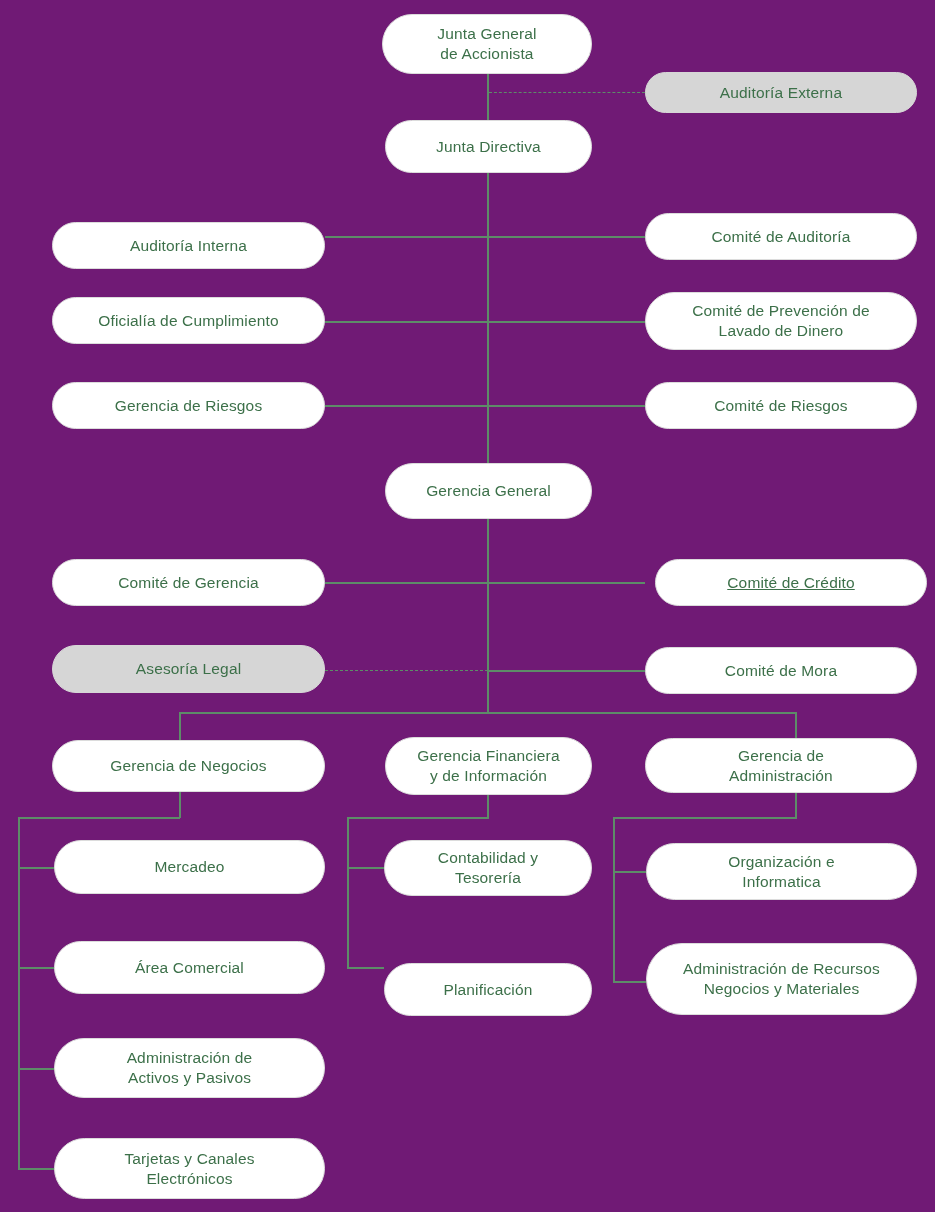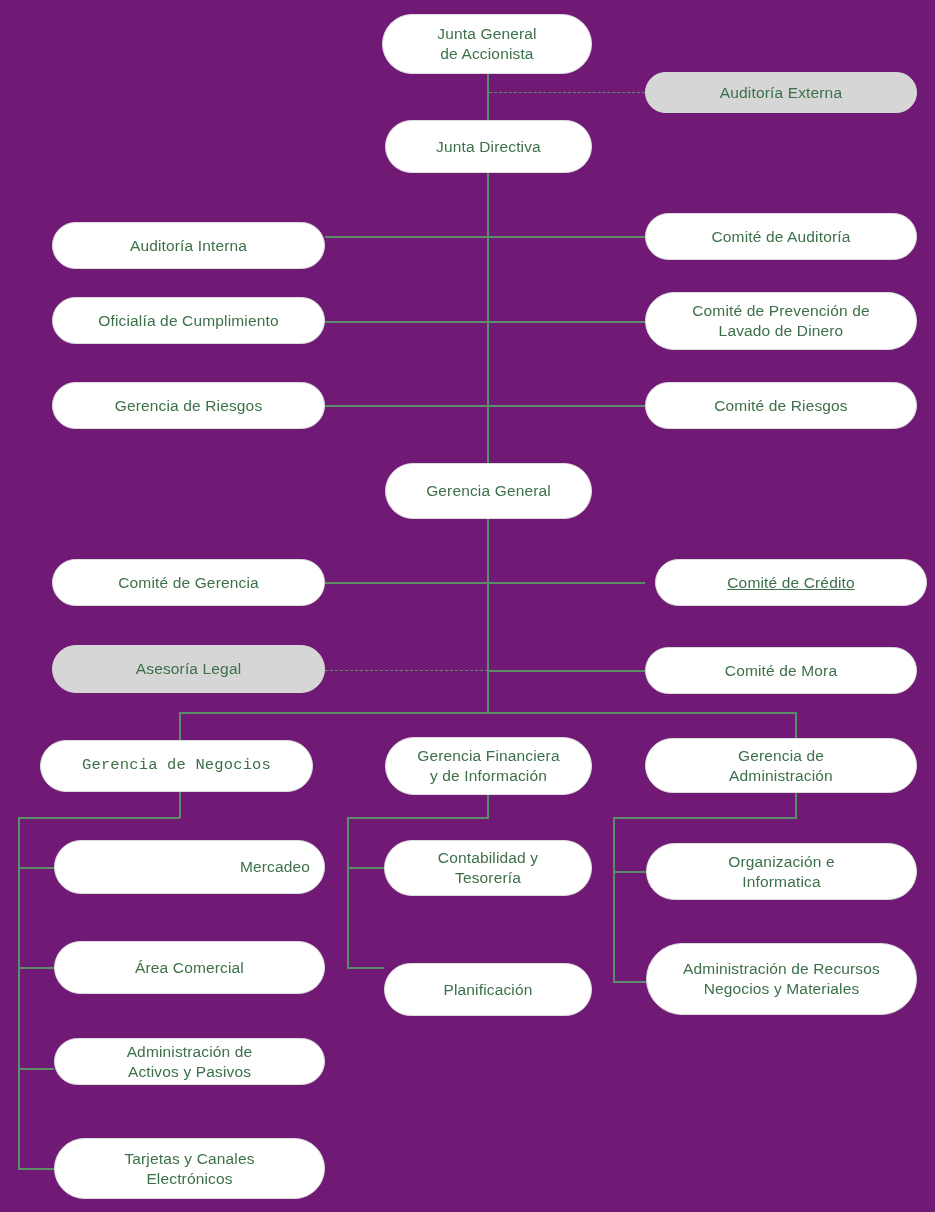--- a/index.html
+++ b/index.html
@@ -155,35 +155,35 @@
   </div>
 
   <div class="node gray" style="left:52px; top:645px; width:273px; height:48px;">
     <span>Asesoría Legal</span>
   </div>
 
   <div class="node" style="left:645px; top:647px; width:272px; height:47px;">
     <span>Comité de Mora</span>
   </div>
 
-  <div class="node" style="left:40px; top:740px; width:273px; height:52px;font-family:Liberation Mono, monospace;">
+  <div class="node" style="left:52px; top:740px; width:273px; height:52px;">
     <span>Gerencia de Negocios</span>
   </div>
 
   <div class="node" style="left:385px; top:737px; width:207px; height:58px;">
     <span>Gerencia Financiera
 y de Información</span>
   </div>
 
   <div class="node" style="left:645px; top:738px; width:272px; height:55px;align-items:center;">
     <span>Gerencia de
 Administración</span>
   </div>
 
-  <div class="node" style="left:54px; top:840px; width:271px; height:54px;justify-content:flex-end;">
+  <div class="node" style="left:54px; top:840px; width:271px; height:54px;">
     <span>Mercadeo</span>
   </div>
 
   <div class="node" style="left:384px; top:840px; width:208px; height:56px;">
     <span>Contabilidad y
 Tesorería</span>
   </div>
 
   <div class="node" style="left:646px; top:843px; width:271px; height:57px;">
     <span>Organización e
@@ -196,21 +196,21 @@
 
   <div class="node" style="left:384px; top:941px; width:208px; height:53px;margin-top:22px;">
     <span>Planificación</span>
   </div>
 
   <div class="node" style="left:646px; top:943px; width:271px; height:72px;">
     <span>Administración de Recursos
 Negocios y Materiales</span>
   </div>
 
-  <div class="node" style="left:54px; top:1038px; width:271px; height:47px;">
+  <div class="node" style="left:54px; top:1038px; width:271px; height:60px;">
     <span>Administración de
 Activos y Pasivos</span>
   </div>
 
   <div class="node" style="left:54px; top:1138px; width:271px; height:61px;">
     <span>Tarjetas y Canales
 Electrónicos</span>
   </div>
 
 </div>

